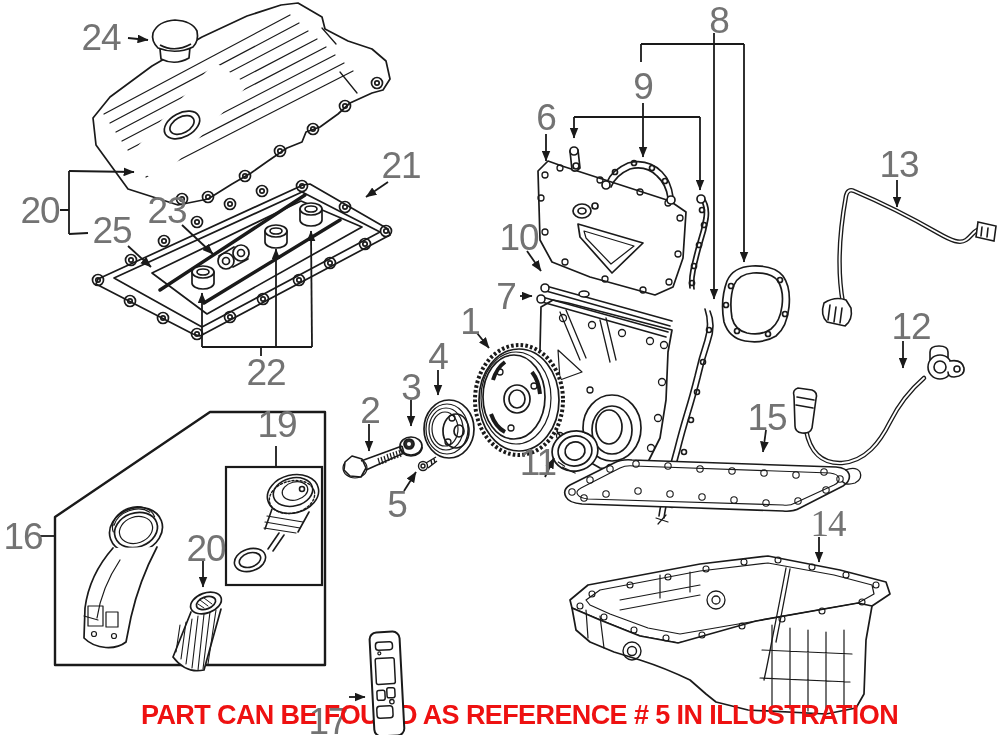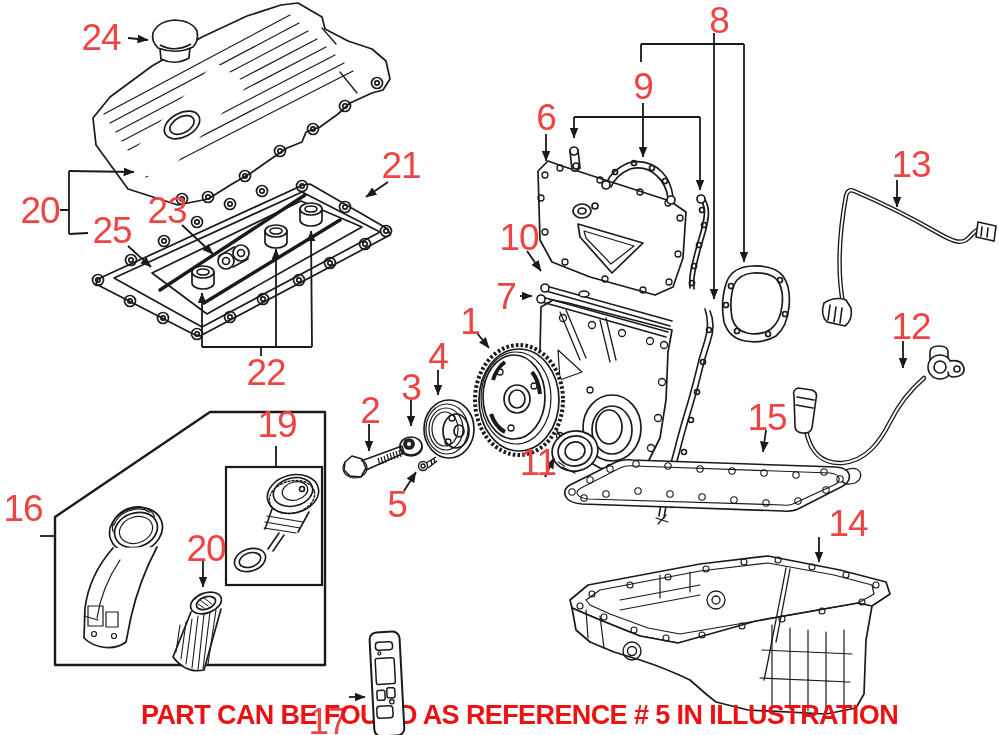--- a/index.html
+++ b/index.html
@@ -1,20 +1,20 @@
 <!DOCTYPE html>
 <html><head>
 <meta charset="utf-8">
 <style>
   html,body{margin:0;padding:0;background:#fff;}
   .stage{position:relative;width:999px;height:735px;overflow:hidden;background:#fff;
          font-family:"Liberation Sans",sans-serif;}
   .stage svg{position:absolute;left:0;top:0;}
   .callout{position:absolute;transform:translate(-50%,-50%);font-size:37px;line-height:1;
-           color:#ef4444;letter-spacing:-1px;user-select:none;}
+           color:#737373;letter-spacing:-1px;user-select:none;}
   .caption{position:absolute;left:141px;top:700px;font-size:27px;font-weight:bold;
            letter-spacing:-0.6px;white-space:nowrap;z-index:3;}
   .labels{position:absolute;left:0;top:0;width:100%;height:100%;z-index:2;}
   #art{z-index:1;}
   #overlay{z-index:4;}
 </style>
 </head>
 <body>
 
 <div class="stage">
@@ -448,24 +448,24 @@
   <div class="callout" style="left:411px;top:387px;">3</div>
   <div class="callout" style="left:438px;top:356px;">4</div>
   <div class="callout" style="left:397px;top:504px;">5</div>
   <div class="callout" style="left:546px;top:117px;">6</div>
   <div class="callout" style="left:506px;top:296px;">7</div>
   <div class="callout" style="left:719px;top:20px;">8</div>
   <div class="callout" style="left:643px;top:86px;">9</div>
   <div class="callout" style="left:519px;top:237px;text-align:right;">10</div>
   <div class="callout" style="left:538px;top:462px;">11</div>
   <div class="callout" style="left:911px;top:326px;">12</div>
-  <div class="callout" style="left:899px;top:164px;margin-left:12px;">13</div>
-  <div class="callout" style="left:848px;top:523px;">14</div>
+  <div class="callout" style="left:899px;top:164px;">13</div>
+  <div class="callout" style="left:828px;top:523px;font-family:Liberation Serif, serif;">14</div>
   <div class="callout" style="left:767px;top:417px;">15</div>
-  <div class="callout" style="left:23px;top:508px;">16</div>
+  <div class="callout" style="left:23px;top:536px;">16</div>
   <div class="callout" style="left:328px;top:721px;">17</div>
   <div class="callout" style="left:206px;top:548px;">20</div>
   <div class="callout" style="left:277px;top:424px;">19</div>
   <div class="callout" style="left:40px;top:210px;">20</div>
   <div class="callout" style="left:401px;top:165px;">21</div>
   <div class="callout" style="left:266px;top:372px;">22</div>
   <div class="callout" style="left:167px;top:210px;">23</div>
   <div class="callout" style="left:101px;top:37px;">24</div>
   <div class="callout" style="left:112px;top:230px;">25</div>
 </div>

